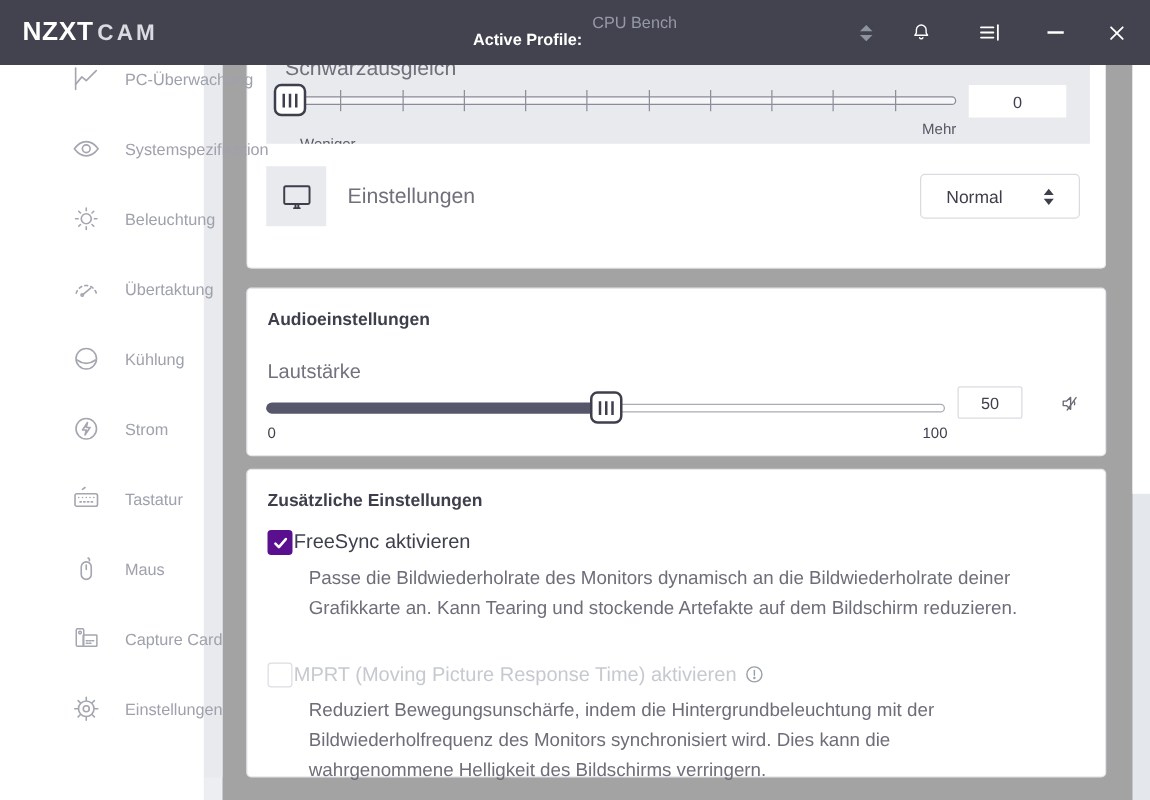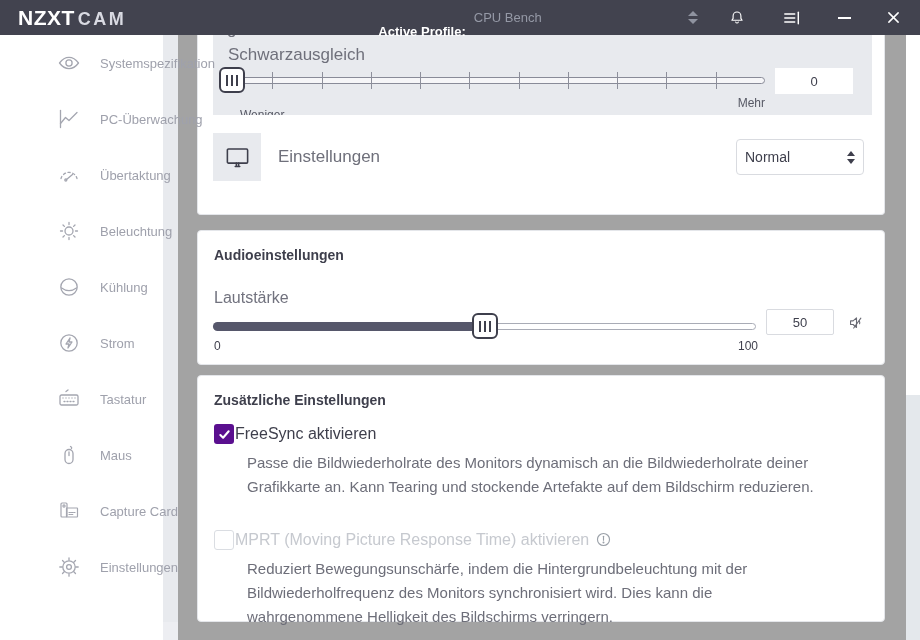--- a/index.html
+++ b/index.html
@@ -5,21 +5,21 @@
   * { margin:0; padding:0; box-sizing:border-box; }
   html,body { width:920px; height:640px; overflow:hidden; }
   body {
     font-family:"Liberation Sans","DejaVu Sans",sans-serif;
     background:#edeef2; position:relative; color:#3e3f4c;
   }
   svg { display:block; }
 
   
   .titlebar {
-    position:absolute; top:0; left:0; width:920px; height:35px;
+    position:absolute; top:0; left:0; width:920px; height:52px;
     background:#42434f; display:flex; align-items:center; z-index:10;
   }
   .logo { display:flex; align-items:baseline; margin-left:18px; }
   .logo-primary { color:#fff; font-weight:900; font-size:21px; letter-spacing:.5px; }
   .logo-secondary { color:#d9dae2; font-weight:700; font-size:18px; letter-spacing:2.5px; margin-left:3px; }
   .profile-group {
     position:absolute; left:0; right:0; top:0; height:35px;
     display:flex; align-items:center; justify-content:center; gap:8px; pointer-events:none;
   }
   .profile-label { color:#fff; font-weight:700; font-size:13px;margin-top:27px; }
@@ -91,21 +91,21 @@
     position:absolute; top:35px; right:19px; width:78px; height:26px;
     background:#fff; border:none; text-align:center; font-size:13px; color:#3e3f4c;
     font-family:inherit;
   }
   .ct-row { position:absolute; top:100px; left:15px; display:flex; align-items:center; }
   .ct-iconbox { width:48px; height:48px; background:#e8eaee; display:flex; align-items:center; justify-content:center; }
   .ct-label { font-size:17px; color:#6f707b; margin-left:17px; }
   .ct-select {
     position:absolute; top:106px; right:20px; width:128px; height:36px;
     background:#fff; border:1px solid #d9dbe0; border-radius:4px;
-    display:flex; align-items:center; padding:0 8px; cursor:pointer;
+    display:flex; align-items:center; padding:0 20px; cursor:pointer;
   }
   .ct-select-value { font-size:14px; color:#3e3f4c; flex:1; }
   .updown { display:flex; flex-direction:column; gap:3px; }
   .updown .tri-up { width:0;height:0;border-left:4.5px solid transparent;border-right:4.5px solid transparent;border-bottom:5px solid #3e3f4c; }
   .updown .tri-down { width:0;height:0;border-left:4.5px solid transparent;border-right:4.5px solid transparent;border-top:5px solid #3e3f4c; }
 
   
   .card-audio { top:195px; height:135px; }
   .audio-title { position:absolute; top:16px; left:16px; }
   .vol-label { position:absolute; top:58px; left:16px; font-size:16px; color:#71727e; }
@@ -115,21 +115,21 @@
     border:1px solid #a9acb6; border-radius:4px; background:#fff;
   }
   .vol-fill {
     position:absolute; left:0; top:10px; height:9px; width:50%;
     background:#56576b; border-radius:5px 0 0 5px;
   }
   .vol-handle { left:calc(50% - 13px); }
   .vol-min { position:absolute; top:108px; left:16px; font-size:12px; color:#3e3f4c; }
   .vol-max { position:absolute; top:108px; left:530px; width:30px; text-align:right; font-size:12px; color:#3e3f4c; }
   .vol-value {
-    position:absolute; top:78px; left:568px; width:68px; height:26px;
+    position:absolute; top:78px; left:568px; width:52px; height:26px;
     background:#fff; border:1px solid #d9dbe0; border-radius:2px;
     text-align:center; font-size:13px; color:#3e3f4c; font-family:inherit;
   }
   .mute-btn { position:absolute; top:82px; left:649px; cursor:pointer; }
 
   
   .card-additional { top:340px; height:247px; padding:16px 16px; }
   .add-title { margin-bottom:16px; }
   .check-row { display:flex; align-items:center; gap:1px; cursor:pointer; }
   .checkbox {
@@ -192,58 +192,58 @@
           <line x1="12" y1="2" x2="2" y2="12"></line>
       </svg>
     </div>
   </div>
 </div>
 
 <div class="sidebar">
 
   <div class="side-item">
     <span class="icon">
+      <svg width="24" height="24" viewBox="0 0 24 24" fill="none" stroke-width="1.3" stroke-linecap="round" stroke-linejoin="round">
+        <path d="M3.5 3.5v17"></path>
+          <polyline points="3.5,16.5 8.5,10.5 12,13.5 20,5.5"></polyline>
+      </svg>
+    </span>
+    <span class="side-label">PC-Überwachung</span>
+  </div>
+
+  <div class="side-item">
+    <span class="icon">
       <svg width="24" height="24" viewBox="0 0 24 24" fill="none" stroke-width="1.3" stroke-linejoin="round">
         <path d="M2.5 12C5.3 8.2 8.5 6.3 12 6.3s6.7 1.9 9.5 5.7c-2.8 3.8-6 5.7-9.5 5.7S5.3 15.8 2.5 12z"></path>
         <circle cx="12" cy="12" r="3.1"></circle>
       </svg>
     </span>
     <span class="side-label">Systemspezifikation</span>
   </div>
 
-  <div class="side-item">
-    <span class="icon">
-      <svg width="24" height="24" viewBox="0 0 24 24" fill="none" stroke-width="1.3" stroke-linecap="round" stroke-linejoin="round">
-        <path d="M3.5 3.5v17"></path>
-          <polyline points="3.5,16.5 8.5,10.5 12,13.5 20,5.5"></polyline>
-      </svg>
-    </span>
-    <span class="side-label">PC-Überwachung</span>
-  </div>
-
+
+  <div class="side-item">
+    <span class="icon">
+      <svg width="24" height="24" viewBox="0 0 24 24" fill="none" stroke-width="1.3" stroke-linecap="round">
+        <circle cx="12" cy="12" r="4"></circle>
+        <path d="M12 3.5v2M12 18.5v2M3.5 12h2M18.5 12h2M6 6l1.4 1.4M16.6 16.6L18 18M6 18l1.4-1.4M16.6 7.4L18 6"></path>
+      </svg>
+    </span>
+    <span class="side-label">Beleuchtung</span>
+  </div>
 
   <div class="side-item">
     <span class="icon">
       <svg width="24" height="24" viewBox="0 0 24 24" fill="none" stroke-width="1.3" stroke-linecap="round">
         <path d="M4 15.5a8.3 8.3 0 0 1 16 0" stroke-dasharray="2.2 2.6"></path>
         <path d="M9.5 16.5l6-5"></path>
         <circle cx="8.8" cy="17" r="1"></circle>
       </svg>
     </span>
     <span class="side-label">Übertaktung</span>
-  </div>
-
-  <div class="side-item">
-    <span class="icon">
-      <svg width="24" height="24" viewBox="0 0 24 24" fill="none" stroke-width="1.3" stroke-linecap="round">
-        <circle cx="12" cy="12" r="4"></circle>
-        <path d="M12 3.5v2M12 18.5v2M3.5 12h2M18.5 12h2M6 6l1.4 1.4M16.6 16.6L18 18M6 18l1.4-1.4M16.6 7.4L18 6"></path>
-      </svg>
-    </span>
-    <span class="side-label">Beleuchtung</span>
   </div>
 
   <div class="side-item">
     <span class="icon">
       <svg width="24" height="24" viewBox="0 0 24 24" fill="none" stroke-width="1.3" stroke-linecap="round">
         <circle cx="12" cy="12" r="8.2"></circle>
         <path d="M4.6 13q7.4 5.4 14.8 0"></path>
       </svg>
     </span>
     <span class="side-label">Kühlung</span>

